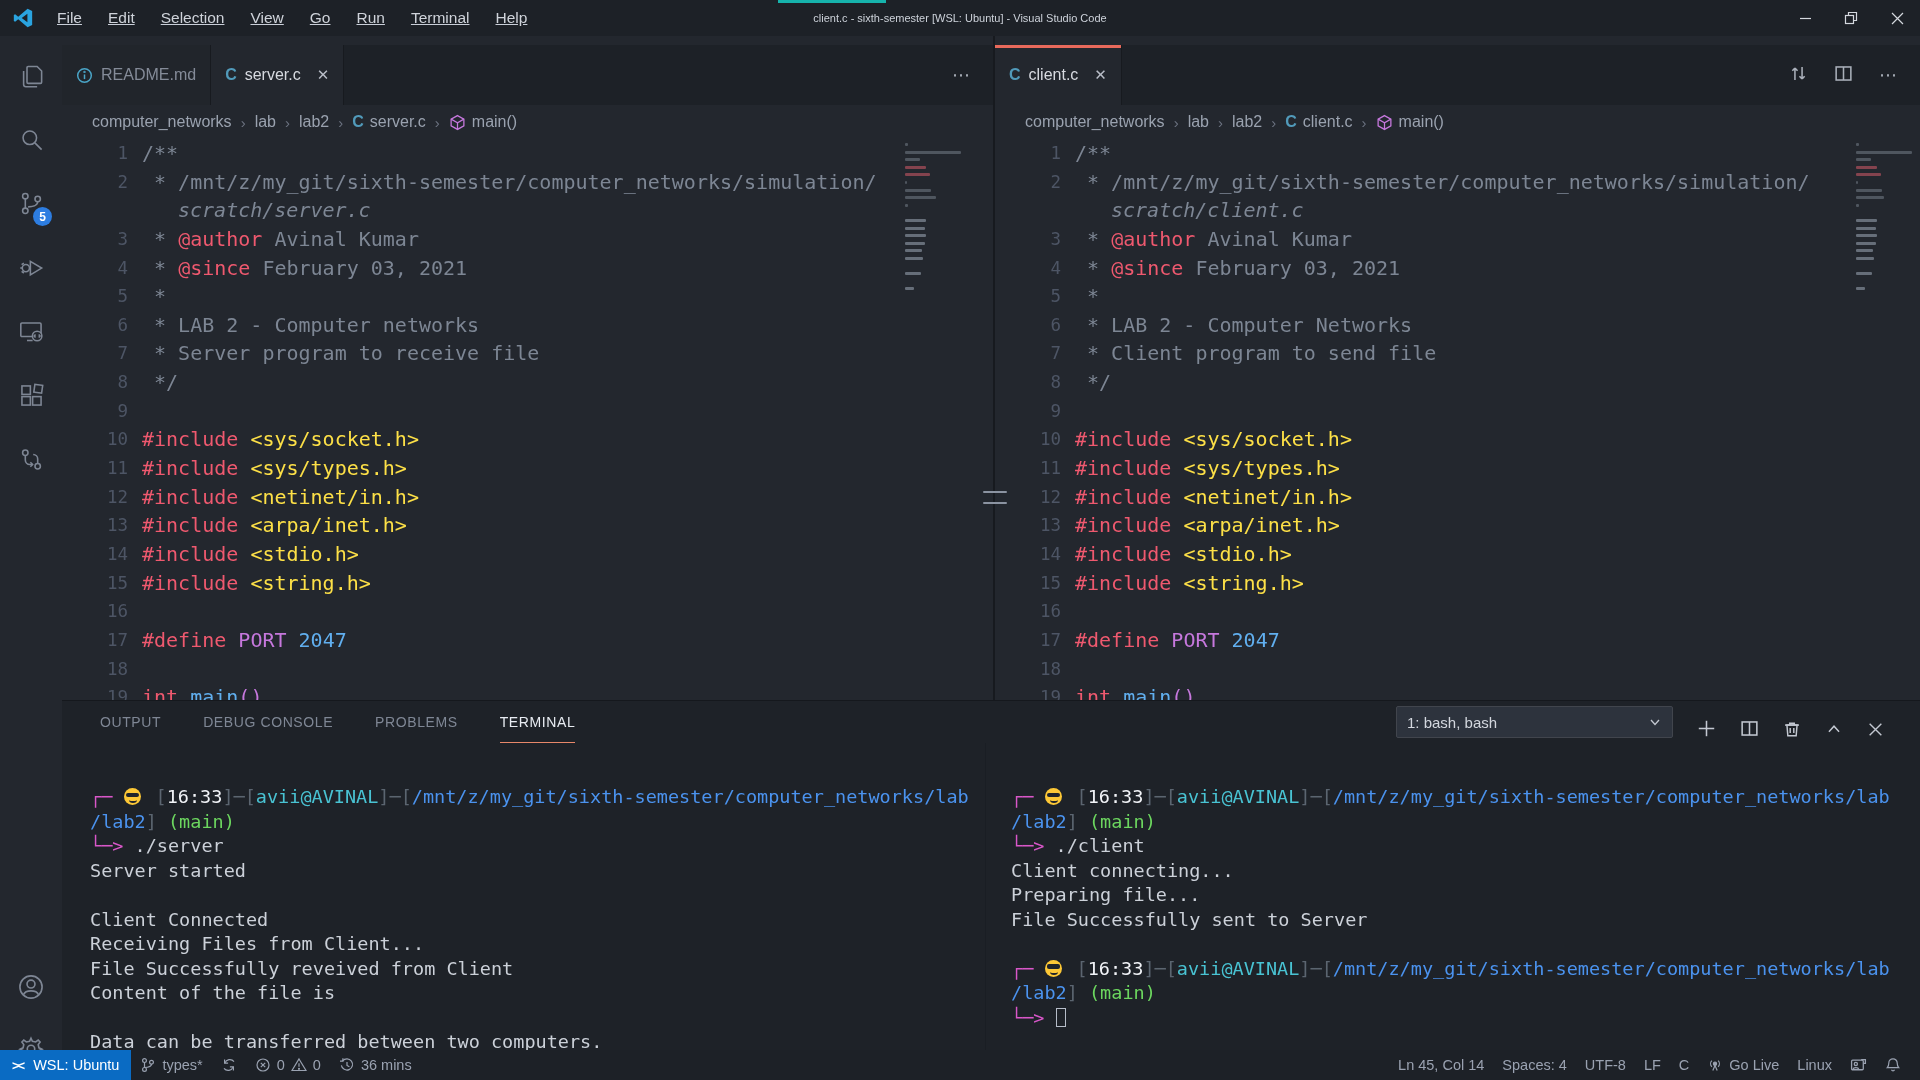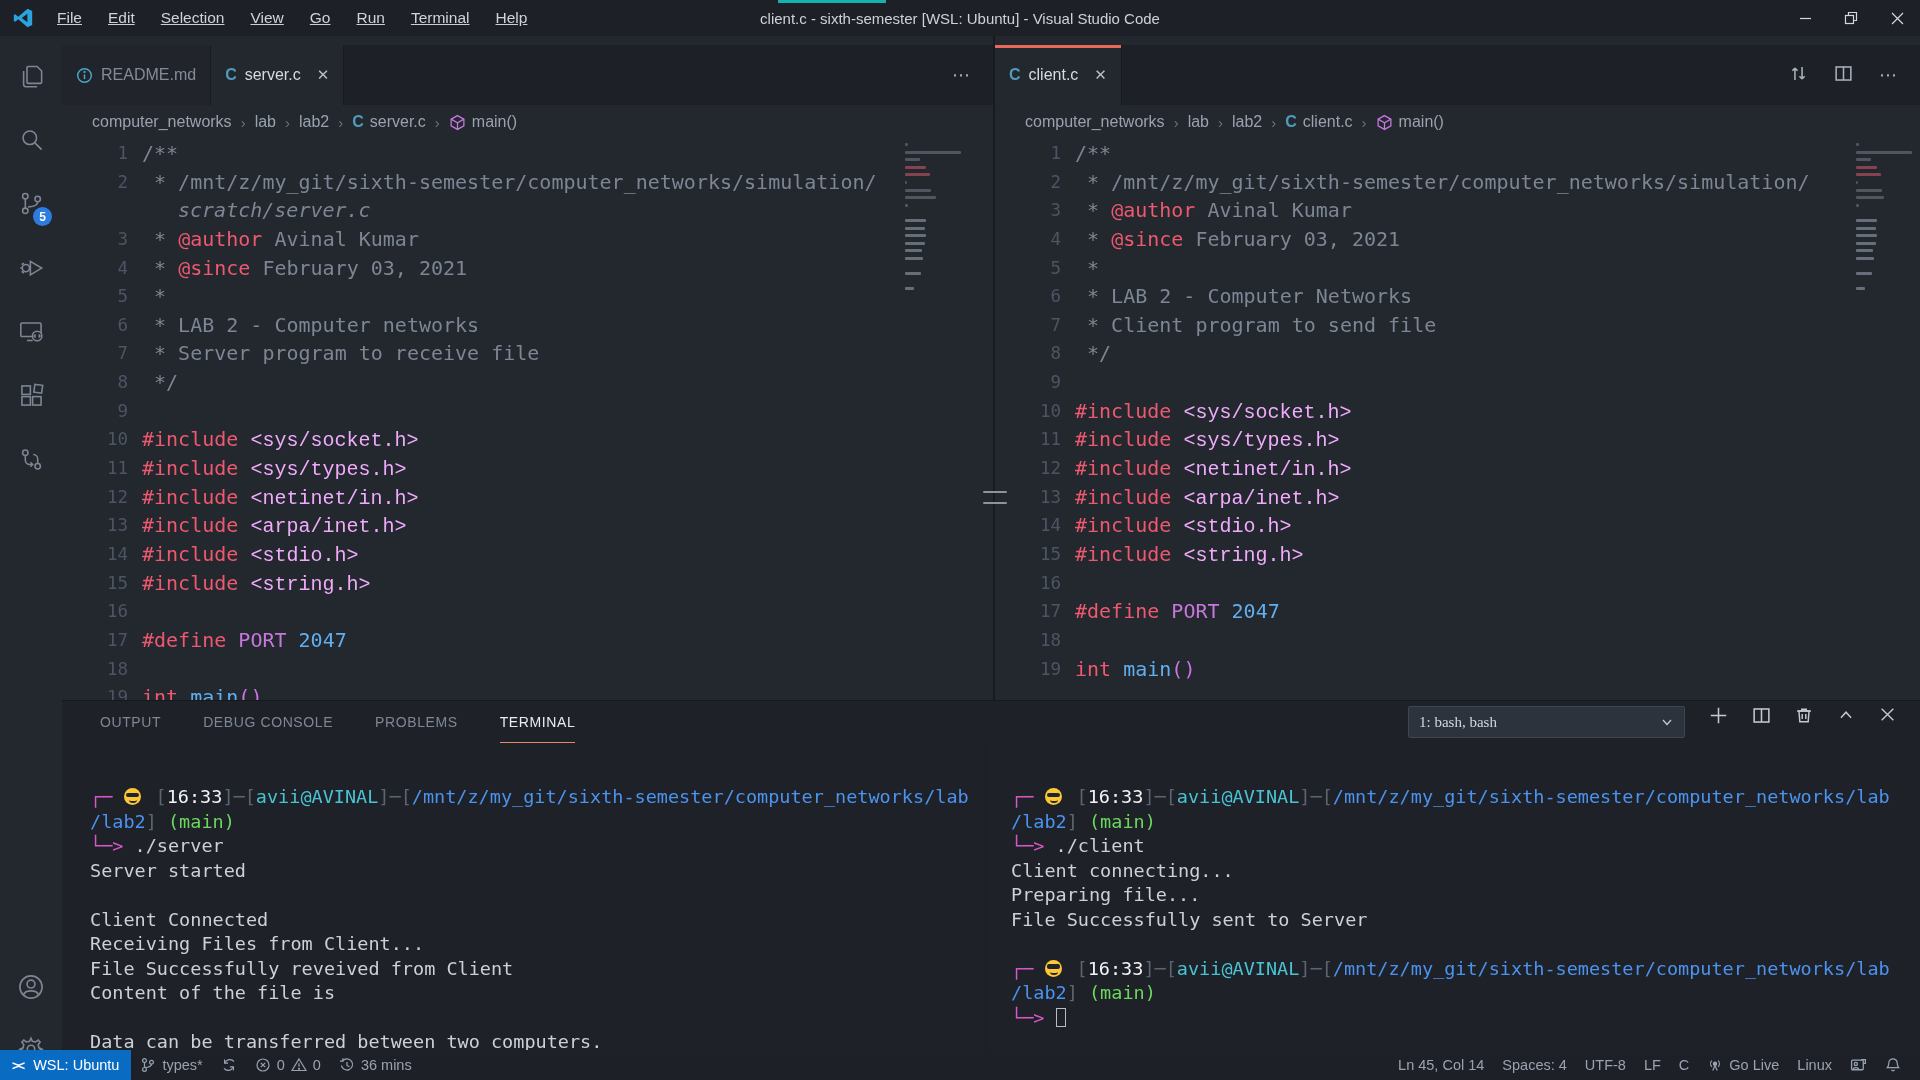--- a/index.html
+++ b/index.html
@@ -7,21 +7,21 @@
   .window { position:relative; width:1920px; height:1080px; overflow:hidden;
     background:#23272e; font-family:"Liberation Sans", sans-serif; color:#c9ced8; }
 
   
   .titlebar { position:absolute; left:0; top:0; right:0; height:36px; background:#1d2127;
     display:flex; align-items:center; z-index:30; }
   .teal-strip { position:absolute; left:778px; top:0; width:108px; height:3px; background:#16b3ac; z-index:40; }
   .vscode-logo { width:22px; height:22px; margin:0 10px 0 12px; }
   .menus { display:flex; height:100%; align-items:center;text-decoration:underline; }
   .menus span { padding:0 13px; font-size:15.5px; color:#cfd3da; line-height:36px; }
-  .win-title { position:absolute; left:0; right:0; text-align:center; font-size:15px; color:#cdd2da; pointer-events:none; }
+  .win-title { position:absolute; left:0; right:0; text-align:center; font-size:11px; color:#cdd2da; pointer-events:none; }
   .win-controls { margin-left:auto; display:flex; height:100%; align-items:center; z-index:5; }
   .win-controls .wc { width:46px; height:36px; display:flex; align-items:center; justify-content:center; color:#d4d8de; }
 
   
   .activitybar { position:absolute; left:0; top:36px; width:62px; bottom:30px; background:#23272e; z-index:20; }
   .act-item { position:absolute; left:0; width:62px; height:50px; display:flex; align-items:center; justify-content:center; }
   .act-item svg { stroke:#7e8694; fill:none; stroke-width:1.4; }
   .badge { position:absolute; right:10px; bottom:2px; min-width:19px; height:19px; border-radius:10px;
     background:#2d7de1; color:#fff; font-size:12px; font-weight:bold; display:flex; align-items:center; justify-content:center; }
 
@@ -51,34 +51,34 @@
   .breadcrumb .sep { margin:0 9px; color:#6b7280; font-size:15px; }
   .breadcrumb .bc-ic { margin-right:6px; display:flex; align-items:center; }
 
   .codearea { position:absolute; left:0; right:0; top:94px; bottom:0; overflow:hidden; background:#23272e; }
   .code-row { display:flex; height:28.65px; line-height:28.65px; white-space:pre;
     font-family:"DejaVu Sans Mono", monospace; font-size:20px; }
   .gutter { width:66px; text-align:right; color:#4d5565; font-size:17.5px; flex:none; }
   .code-text { padding-left:14px; }
   .code-text.wrapped { padding-left:50px;font-style:italic; }
   .sg-cmt { color:#7d8694; } .sg-tag { color:#ef596f; } .sg-kw { color:#ef596f; }
-  .sg-str { color:#f0abfc;font-family:Liberation Mono, monospace; } .sg-pur { color:#c678dd; } .sg-num { color:#61afef; }
+  .sg-str { color:#fde047; } .sg-pur { color:#c678dd; } .sg-num { color:#61afef; }
   .sg-pl  { color:#abb2bf; } .sg-fn  { color:#61afef; }
 
   .minimap { position:absolute; top:4px; width:58px; }
   .group-left  .minimap { right:30px; }
   .group-right .minimap { right:6px; }
   .minimap .mbar { height:3px; margin-bottom:4.6px; border-radius:1px; }
 
   
   .panel { position:absolute; left:62px; right:0; top:700px; height:350px; background:#1e2228; border-top:1px solid #15181d; z-index:10; }
   .panel-header { position:absolute; left:0; right:0; top:0; height:42px; display:flex; align-items:center; padding-left:38px; }
   .ptab { font-size:14px; letter-spacing:.6px; color:#7f8795; margin-right:42px; height:42px; line-height:42px; }
   .ptab.active { color:#e8ecf2; border-bottom:1.5px solid #e8886a; }
-  .panel-controls { margin-left:auto; display:flex; align-items:flex-start; gap:24px; padding-right:24px;font-family:Liberation Serif, serif; }
+  .panel-controls { margin-left:auto; display:flex; align-items:flex-end; gap:24px; padding-right:36px; }
   .term-picker { width:277px; height:32px; background:#2d333d; border:1px solid #41454d; border-radius:2px;
     display:flex; align-items:center; font-size:15px; color:#d3d7de; padding:0 10px; }
   .term-picker svg { margin-left:auto; stroke:#aab0ba; fill:none; stroke-width:1.6; }
   .panel-controls .pc-ic { display:flex; align-items:center; color:#c3c8d1; font-size:20px; }
   .panel-controls svg { stroke:#c3c8d1; fill:none; stroke-width:1.3; }
 
   .term { position:absolute; top:42px; bottom:0; overflow:hidden; padding-top:42px; }
   .term-left { left:0; width:923px; padding-left:28px; }
   .term-right { left:923px; right:0; padding-left:25px; border-left:1px solid #1a1e24; }
   .term-row { height:24.55px; line-height:24.55px; white-space:pre;
@@ -347,20 +347,21 @@
               <path d="M2 4.8 L8 8.2 L14 4.8"></path>
               <path d="M8 14.5 V8.2"></path>
             </svg>
           </span>
           <span>main()</span>
         </div>
       <div class="codearea">
         <div>
             <div class="code-row"><div class="gutter">1</div><div class="code-text"><span class="sg-cmt">/**</span></div></div>
             <div class="code-row"><div class="gutter">2</div><div class="code-text"><span class="sg-cmt"> * /mnt/z/my_git/sixth-semester/computer_networks/simulation/</span></div></div>
+            <div class="code-row"><div class="gutter"></div><div class="code-text wrapped"><span class="sg-cmt">scratch/client.c</span></div></div>
             <div class="code-row"><div class="gutter">3</div><div class="code-text"><span class="sg-cmt"> * </span><span class="sg-tag">@author</span><span class="sg-cmt"> Avinal Kumar</span></div></div>
             <div class="code-row"><div class="gutter">4</div><div class="code-text"><span class="sg-cmt"> * </span><span class="sg-tag">@since</span><span class="sg-cmt"> February 03, 2021</span></div></div>
             <div class="code-row"><div class="gutter">5</div><div class="code-text"><span class="sg-cmt"> *</span></div></div>
             <div class="code-row"><div class="gutter">6</div><div class="code-text"><span class="sg-cmt"> * LAB 2 - Computer Networks</span></div></div>
             <div class="code-row"><div class="gutter">7</div><div class="code-text"><span class="sg-cmt"> * Client program to send file</span></div></div>
             <div class="code-row"><div class="gutter">8</div><div class="code-text"><span class="sg-cmt"> */</span></div></div>
             <div class="code-row"><div class="gutter">9</div><div class="code-text"></div></div>
             <div class="code-row"><div class="gutter">10</div><div class="code-text"><span class="sg-kw">#include</span><span class="sg-pl"> </span><span class="sg-str">&lt;sys/socket.h&gt;</span></div></div>
             <div class="code-row"><div class="gutter">11</div><div class="code-text"><span class="sg-kw">#include</span><span class="sg-pl"> </span><span class="sg-str">&lt;sys/types.h&gt;</span></div></div>
             <div class="code-row"><div class="gutter">12</div><div class="code-text"><span class="sg-kw">#include</span><span class="sg-pl"> </span><span class="sg-str">&lt;netinet/in.h&gt;</span></div></div>

